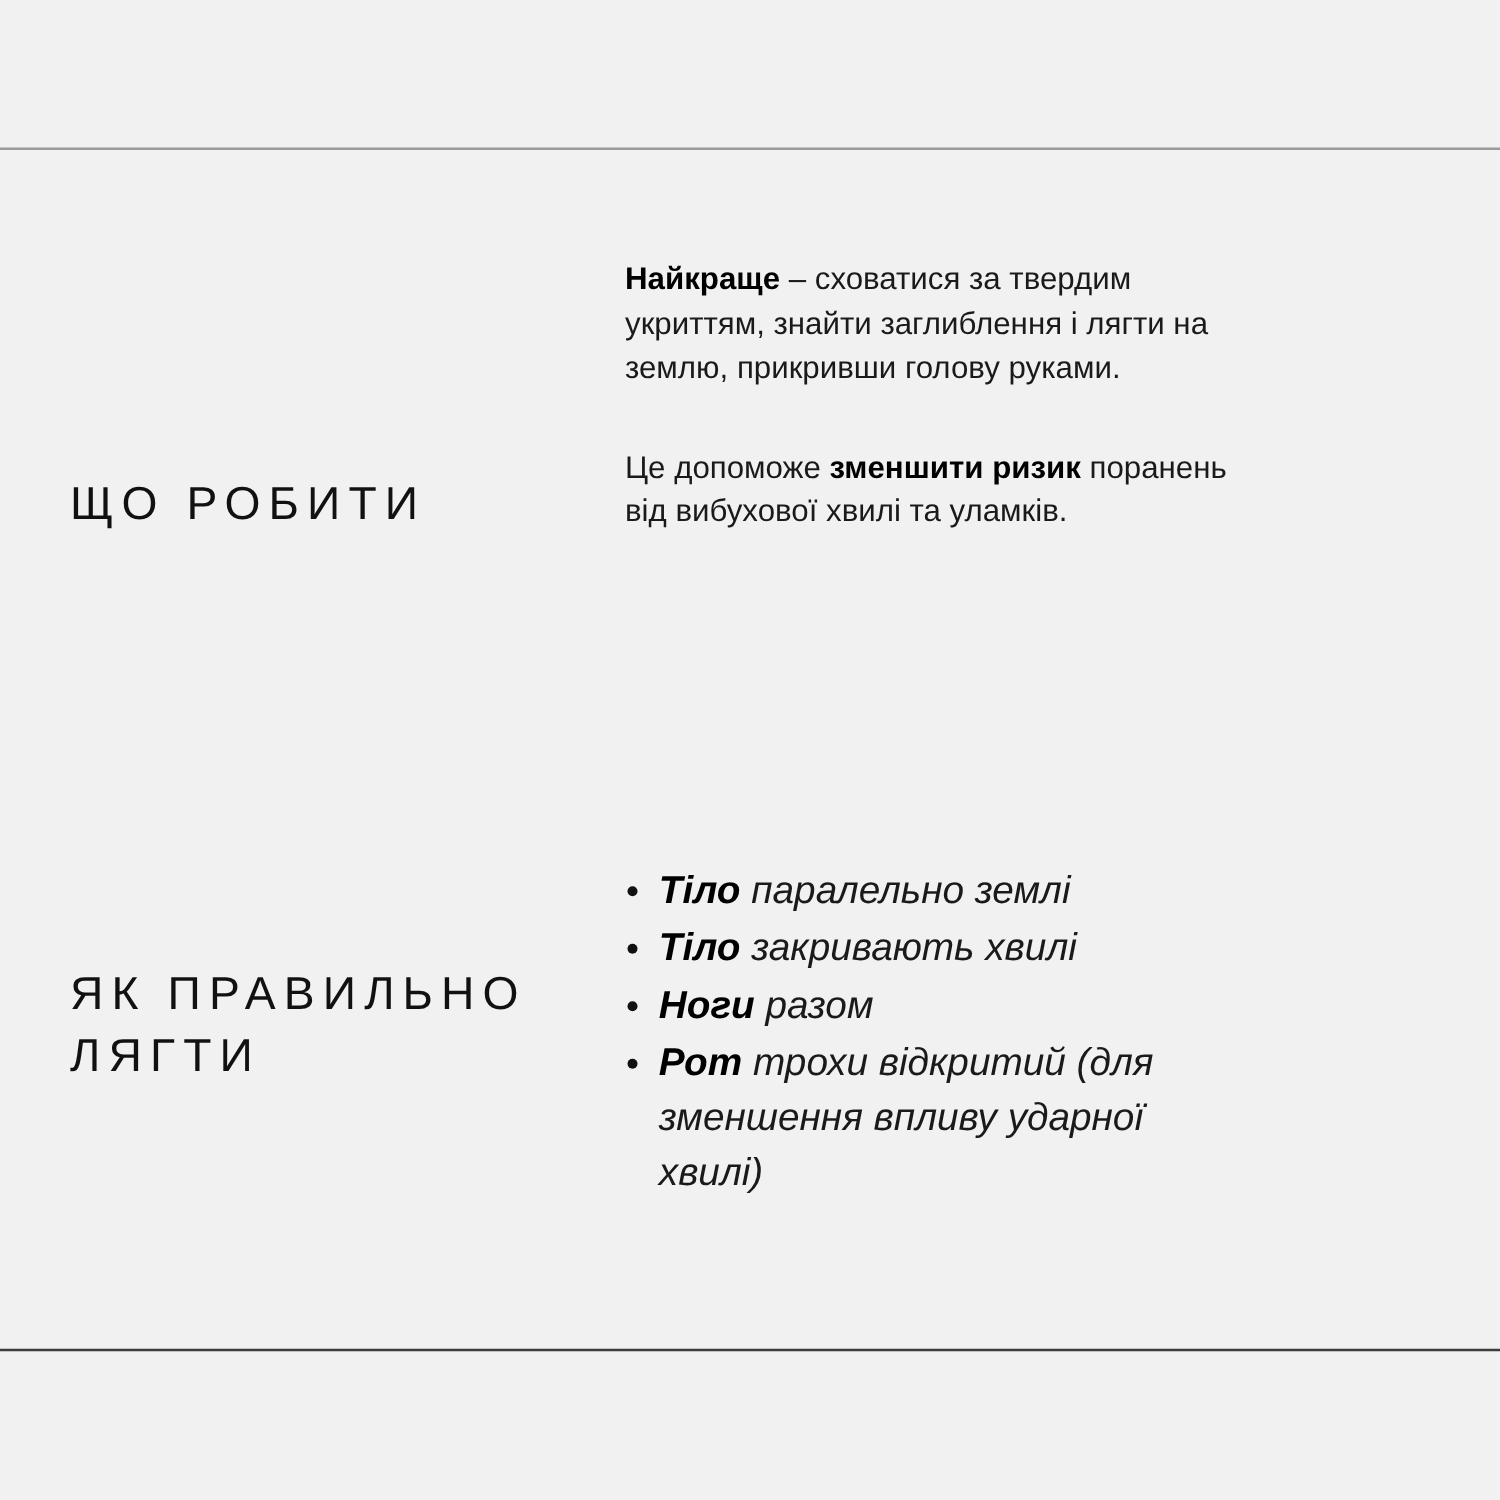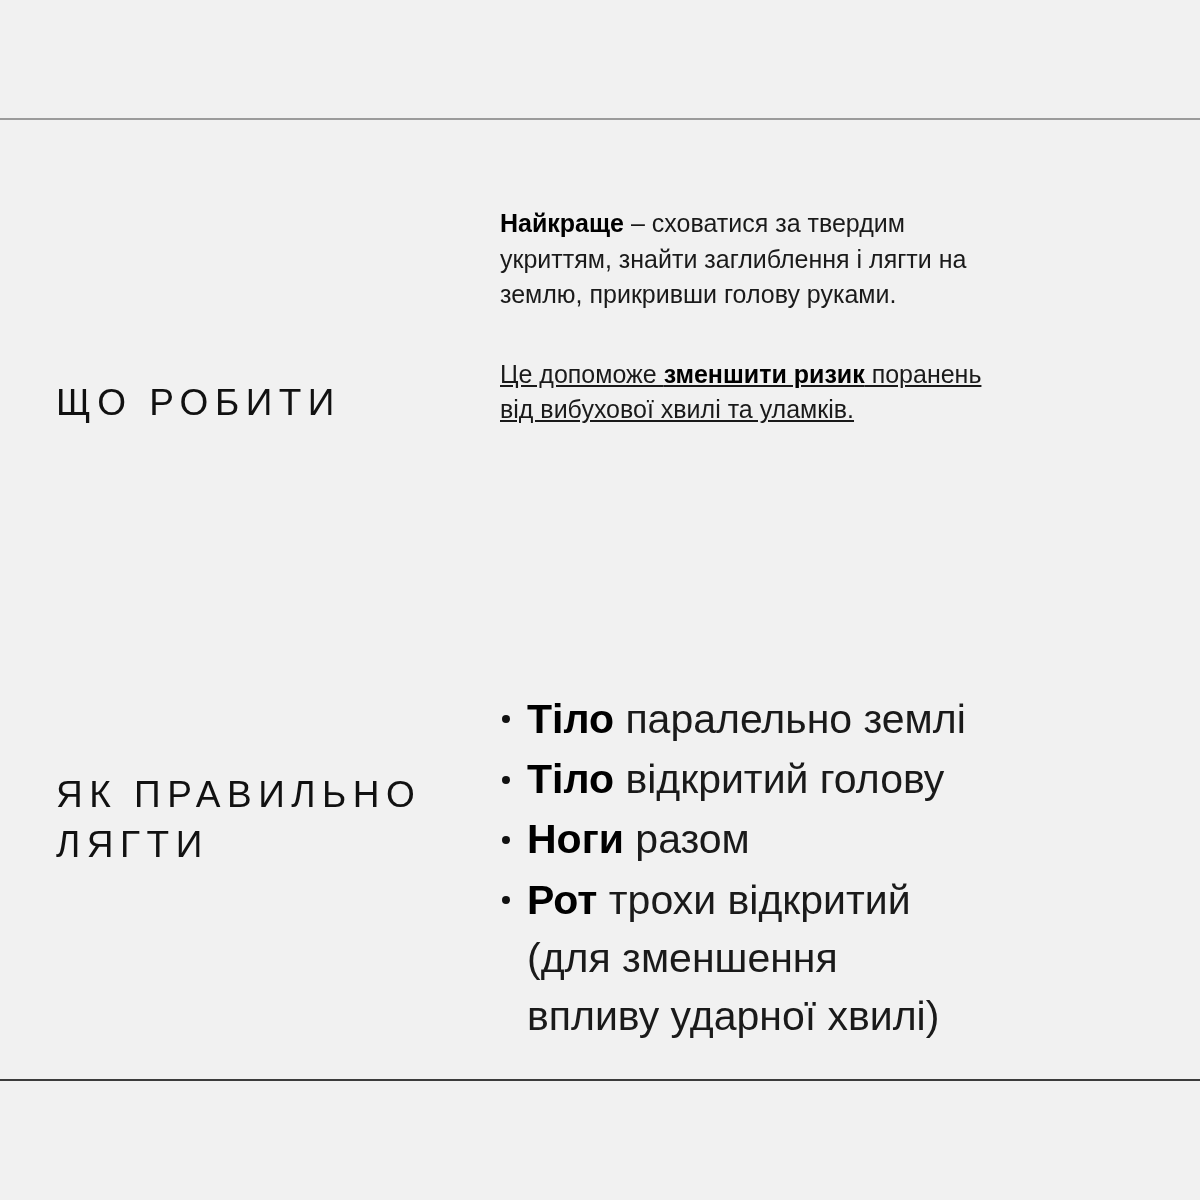--- a/index.html
+++ b/index.html
@@ -83,35 +83,36 @@
   .row-lie .col-head { padding-top: 80px; }
 
   
   .para {
     font-size: 25px;
     line-height: 1.42;
     color: #1a1a1a;
     max-width: 490px;
     font-weight: 400;
   }
-  .para + .para { margin-top: 44px; text-decoration: underline; }
+  .para + .para { margin-top: 44px; }
   .para b { font-weight: 700; color: #000; }
 
   
   .bullets {
     list-style: none;
     max-width: 480px;
   }
   .bullets li {
     position: relative;
-    font-size: 41px;
+    font-size: 31px;
     line-height: 1.42;
     color: #1a1a1a;
     padding-left: 27px;
     margin-bottom: 2px;
+    font-style: italic;
   }
   .bullets li b { font-weight: 700; color: #000; }
   .bullets li .dot {
     position: absolute;
     left: 2px;
     top: 0.62em;
     width: 8px;
     height: 8px;
     border-radius: 50%;
     background: #111;
@@ -161,21 +162,21 @@
       </div>
 
       <div class="col-body">
         <ul class="bullets">
 
           <li>
             <span class="dot"></span><b>Тіло</b><span> паралельно землі</span>
           </li>
 
           <li>
-            <span class="dot"></span><b>Тіло</b><span> відкритий голову</span>
+            <span class="dot"></span><b>Тіло</b><span> закривають хвилі</span>
           </li>
 
           <li>
             <span class="dot"></span><b>Ноги</b><span> разом</span>
           </li>
 
           <li>
             <span class="dot"></span><b>Рот</b><span> трохи відкритий (для зменшення впливу ударної хвилі)</span>
           </li>
 

